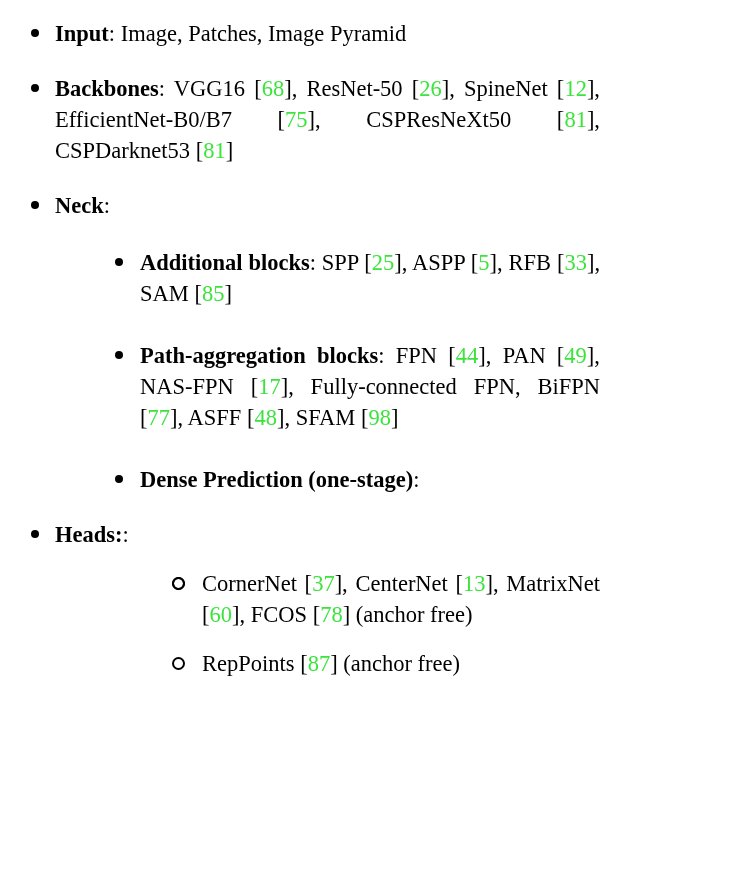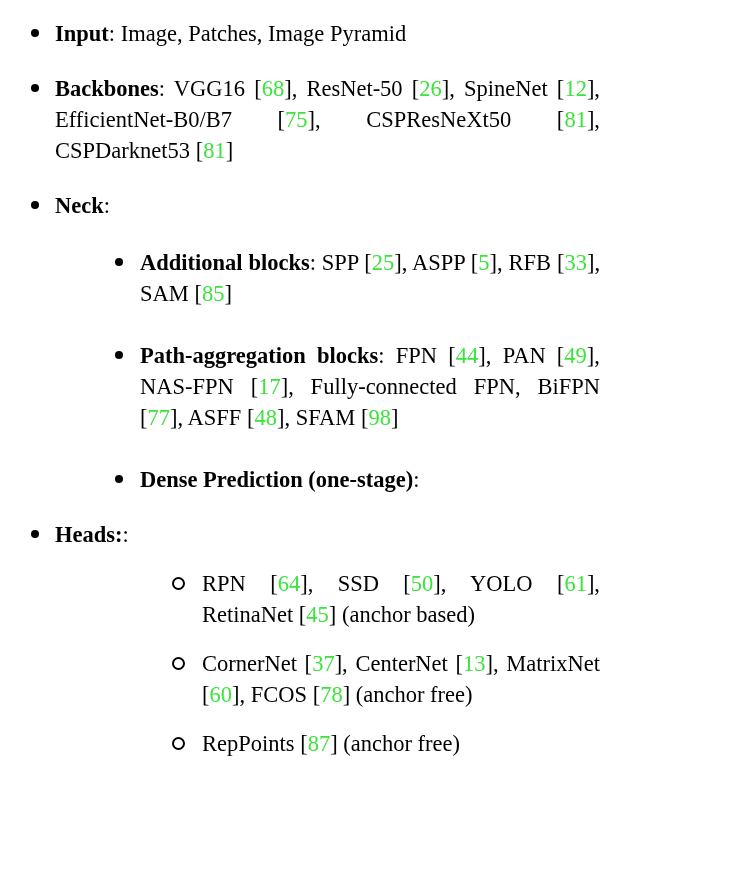--- a/index.html
+++ b/index.html
@@ -61,17 +61,17 @@
 
 <div class="page">
   <div>
       <div class="item level-1"><span class="marker disc"></span><span><span class="bold">Input</span><span>: Image, Patches, Image Pyramid</span></span></div>
       <div class="item level-1"><span class="marker disc"></span><span><span class="bold">Backbones</span><span>: VGG16 [</span><span class="cite">68</span><span>], ResNet-50 [</span><span class="cite">26</span><span>], SpineNet [</span><span class="cite">12</span><span>], EfficientNet-B0/B7 [</span><span class="cite">75</span><span>], CSPResNeXt50 [</span><span class="cite">81</span><span>], CSPDarknet53 [</span><span class="cite">81</span><span>]</span></span></div>
       <div class="item level-1"><span class="marker disc"></span><span><span class="bold">Neck</span><span>:</span></span></div>
       <div class="item level-2"><span class="marker disc"></span><span><span class="bold">Additional blocks</span><span>: SPP [</span><span class="cite">25</span><span>], ASPP [</span><span class="cite">5</span><span>], RFB [</span><span class="cite">33</span><span>], SAM [</span><span class="cite">85</span><span>]</span></span></div>
       <div class="item level-2"><span class="marker disc"></span><span><span class="bold">Path-aggregation blocks</span><span>: FPN [</span><span class="cite">44</span><span>], PAN [</span><span class="cite">49</span><span>], NAS-FPN [</span><span class="cite">17</span><span>], Fully-connected FPN, BiFPN [</span><span class="cite">77</span><span>], ASFF [</span><span class="cite">48</span><span>], SFAM [</span><span class="cite">98</span><span>]</span></span></div>
       <div class="item level-2"><span class="marker disc"></span><span><span class="bold">Dense Prediction (one-stage)</span><span>:</span></span></div>
       <div class="item level-1"><span class="marker disc"></span><span><span class="bold">Heads:</span><span>:</span></span></div>
-      <div class="item level-3"><span class="marker circle"></span><span><span>RPN [</span><span class="cite">64</span><span>], SSD [</span><span class="cite">50</span><span>], YOLO [</span><span class="cite">61</span><span>], RetinaNet [</span><span class="cite">45</span><span>] (anchor based)</span></span></div>
+      <div class="item level-3"><span class="marker circle"></span></div>
       <div class="item level-3"><span class="marker circle"></span><span><span>CornerNet [</span><span class="cite">37</span><span>], CenterNet [</span><span class="cite">13</span><span>], MatrixNet [</span><span class="cite">60</span><span>], FCOS [</span><span class="cite">78</span><span>] (anchor free)</span></span></div>
       <div class="item level-3"><span class="marker circle"></span><span><span>RepPoints [</span><span class="cite">87</span><span>] (anchor free)</span></span></div>
     </div>
 </div>
 
 </body></html>

